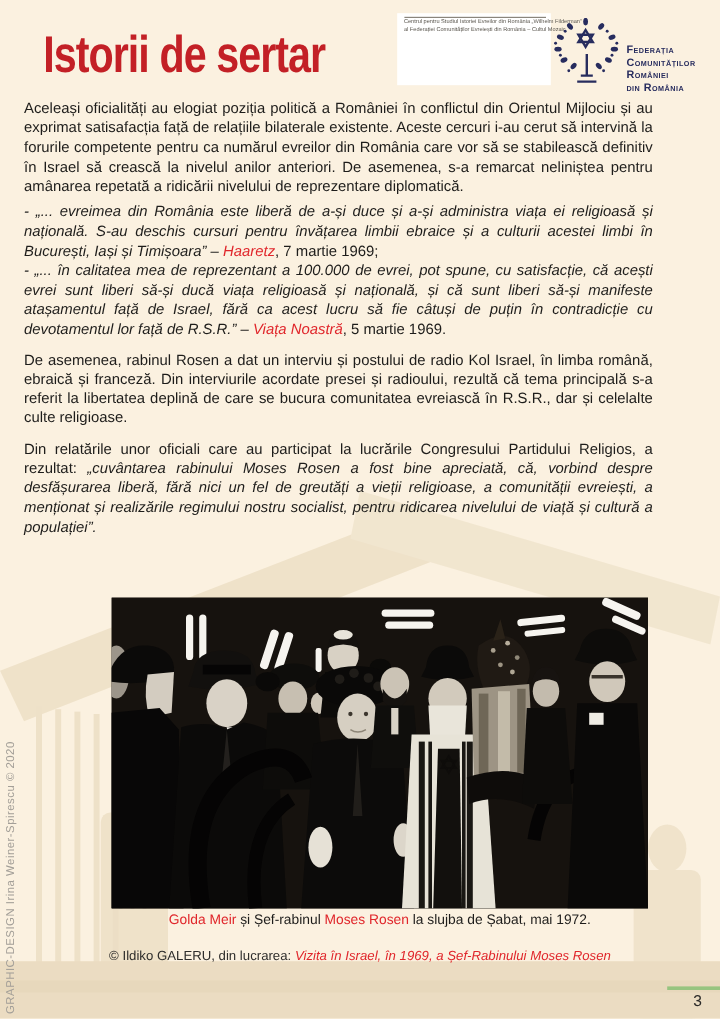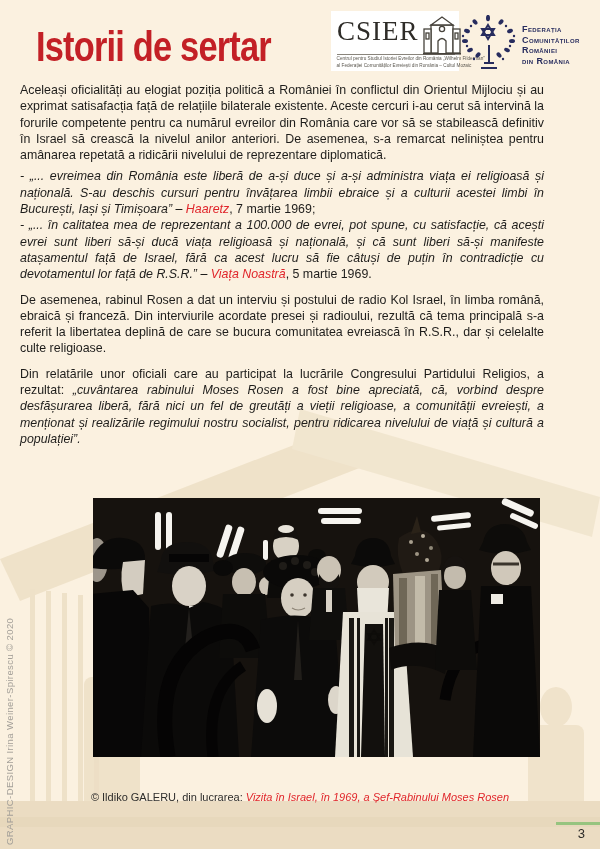--- a/index.html
+++ b/index.html
@@ -25,21 +25,21 @@
   .csier{position:absolute;left:331px;top:11px;width:128px;height:60px;
          background:#ffffff;box-sizing:border-box;padding:3px 4px 2px 6px;}
   .csier-top{display:flex;align-items:flex-start;height:40px;}
   .csier-acronym{font-family:"Liberation Serif","DejaVu Serif",serif;
                  font-size:27px;line-height:34px;letter-spacing:1px;color:#2e2c28;}
   .csier-building{margin-left:2px;margin-top:1px;}
   .csier-rule{border-top:1px solid #8a857c;margin:0 0 1px 0;}
   .csier-sub{font-size:6px;line-height:6.5px;color:#5a564e;text-align:center;
              transform:scale(.78);transform-origin:50% 0;width:128%;margin-left:-14%;
              white-space:nowrap;}
-  .fcer{position:absolute;left:461px;top:15px;display:flex;gap:5px;}
+  .fcer{position:absolute;left:461px;top:15px;display:flex;gap:5px;align-items:flex-end;}
   .fcer-text{margin-top:9px;font-variant:small-caps;font-weight:bold;
              font-size:9px;line-height:10.5px;letter-spacing:.4px;color:var(--navy);}
 
   
   .article{position:absolute;left:20px;top:82px;width:524px;
            font-size:12.4px;line-height:16.3px;text-align:justify;}
   .article p{margin:0;}
   #ap0{margin-bottom:5px;}
   #ap5{margin-top:9px;}
   #ap6{margin-top:9px;}
@@ -92,40 +92,20 @@
     <ellipse cx="556" cy="298" rx="16" ry="20"></ellipse>
     <rect x="528" y="316" width="56" height="124" rx="8"></rect>
   </g>
   <rect x="0" y="392" width="600" height="48" fill="#dcc9a5"></rect>
   <rect x="0" y="408" width="600" height="10" fill="#d2bd96" opacity=".7"></rect>
 </svg>
 
 <h1 class="title">Istorii de sertar</h1>
 
 <div class="csier">
-  <div class="csier-top">
-    <span class="csier-acronym">CSIER</span>
-    <span class="csier-building">
-      <svg width="42" height="42" viewBox="0 0 42 42">
-        <g fill="#ffffff" stroke="#46423b" stroke-width="1.3">
-          <rect x="10" y="10" width="22" height="28"></rect>
-          <polygon points="10,10 21,2 32,10"></polygon>
-          <rect x="3" y="14" width="7" height="24"></rect>
-          <rect x="32" y="14" width="7" height="24"></rect>
-          <path d="M17 38 L17 26 Q21 21 25 26 L25 38"></path>
-          <circle cx="21" cy="14" r="2.6"></circle>
-          <rect x="5" y="18" width="3" height="6"></rect>
-          <rect x="34" y="18" width="3" height="6"></rect>
-        </g>
-        <g fill="#46423b">
-          <rect x="2" y="38" width="38" height="1.6"></rect>
-        </g>
-      </svg>
-    </span>
-  </div>
   <div class="csier-rule"></div>
   <div class="csier-sub">Centrul pentru Studiul Istoriei Evreilor din România „Wilhelm Filderman”</div>
   <div class="csier-sub">al Federației Comunităților Evreiești din România – Cultul Mozaic</div>
 </div>
 
 <div class="fcer">
   <span>
     <svg width="56" height="58" viewBox="0 0 56 58">
       <g stroke="#272c5e" stroke-width="2" fill="none">
         <path d="M28 30 L28 48"></path>
@@ -278,20 +258,21 @@
 
     <path d="M390 44 Q394 26 412 26 Q430 26 434 44 L438 52 Q412 60 386 52 Z" fill="#0d0c0a"></path>
     <ellipse cx="413" cy="70" rx="15" ry="17" fill="#d0c8ba"></ellipse>
     <path d="M400 66 L426 66" stroke="#3a342c" stroke-width="3"></path>
     <path d="M388 88 L438 88 L447 259 L380 259 Z" fill="#0a0908"></path>
     <rect x="398" y="96" width="12" height="10" fill="#efece4"></rect>
   </svg>
 </div>
 
 <div class="caption">
+  <span><span class="sg-r">Golda Meir</span><span class="sg-n"> și Șef-rabinul </span><span class="sg-r">Moses Rosen</span><span class="sg-n"> la slujba de Șabat, mai 1972.</span></span>
 </div>
 
 <div class="footer"><span class="sg-n">© Ildiko GALERU,  din lucrarea: </span><span class="sg-ri">Vizita în Israel, în 1969, a Șef-Rabinului Moses Rosen</span></div>
 
 <div class="vcredit">GRAPHIC-DESIGN Irina Weiner-Spirescu © 2020</div>
 
 <div class="pagenum-rule"></div>
 <div class="pagenum">3</div>
 
 </body></html>

